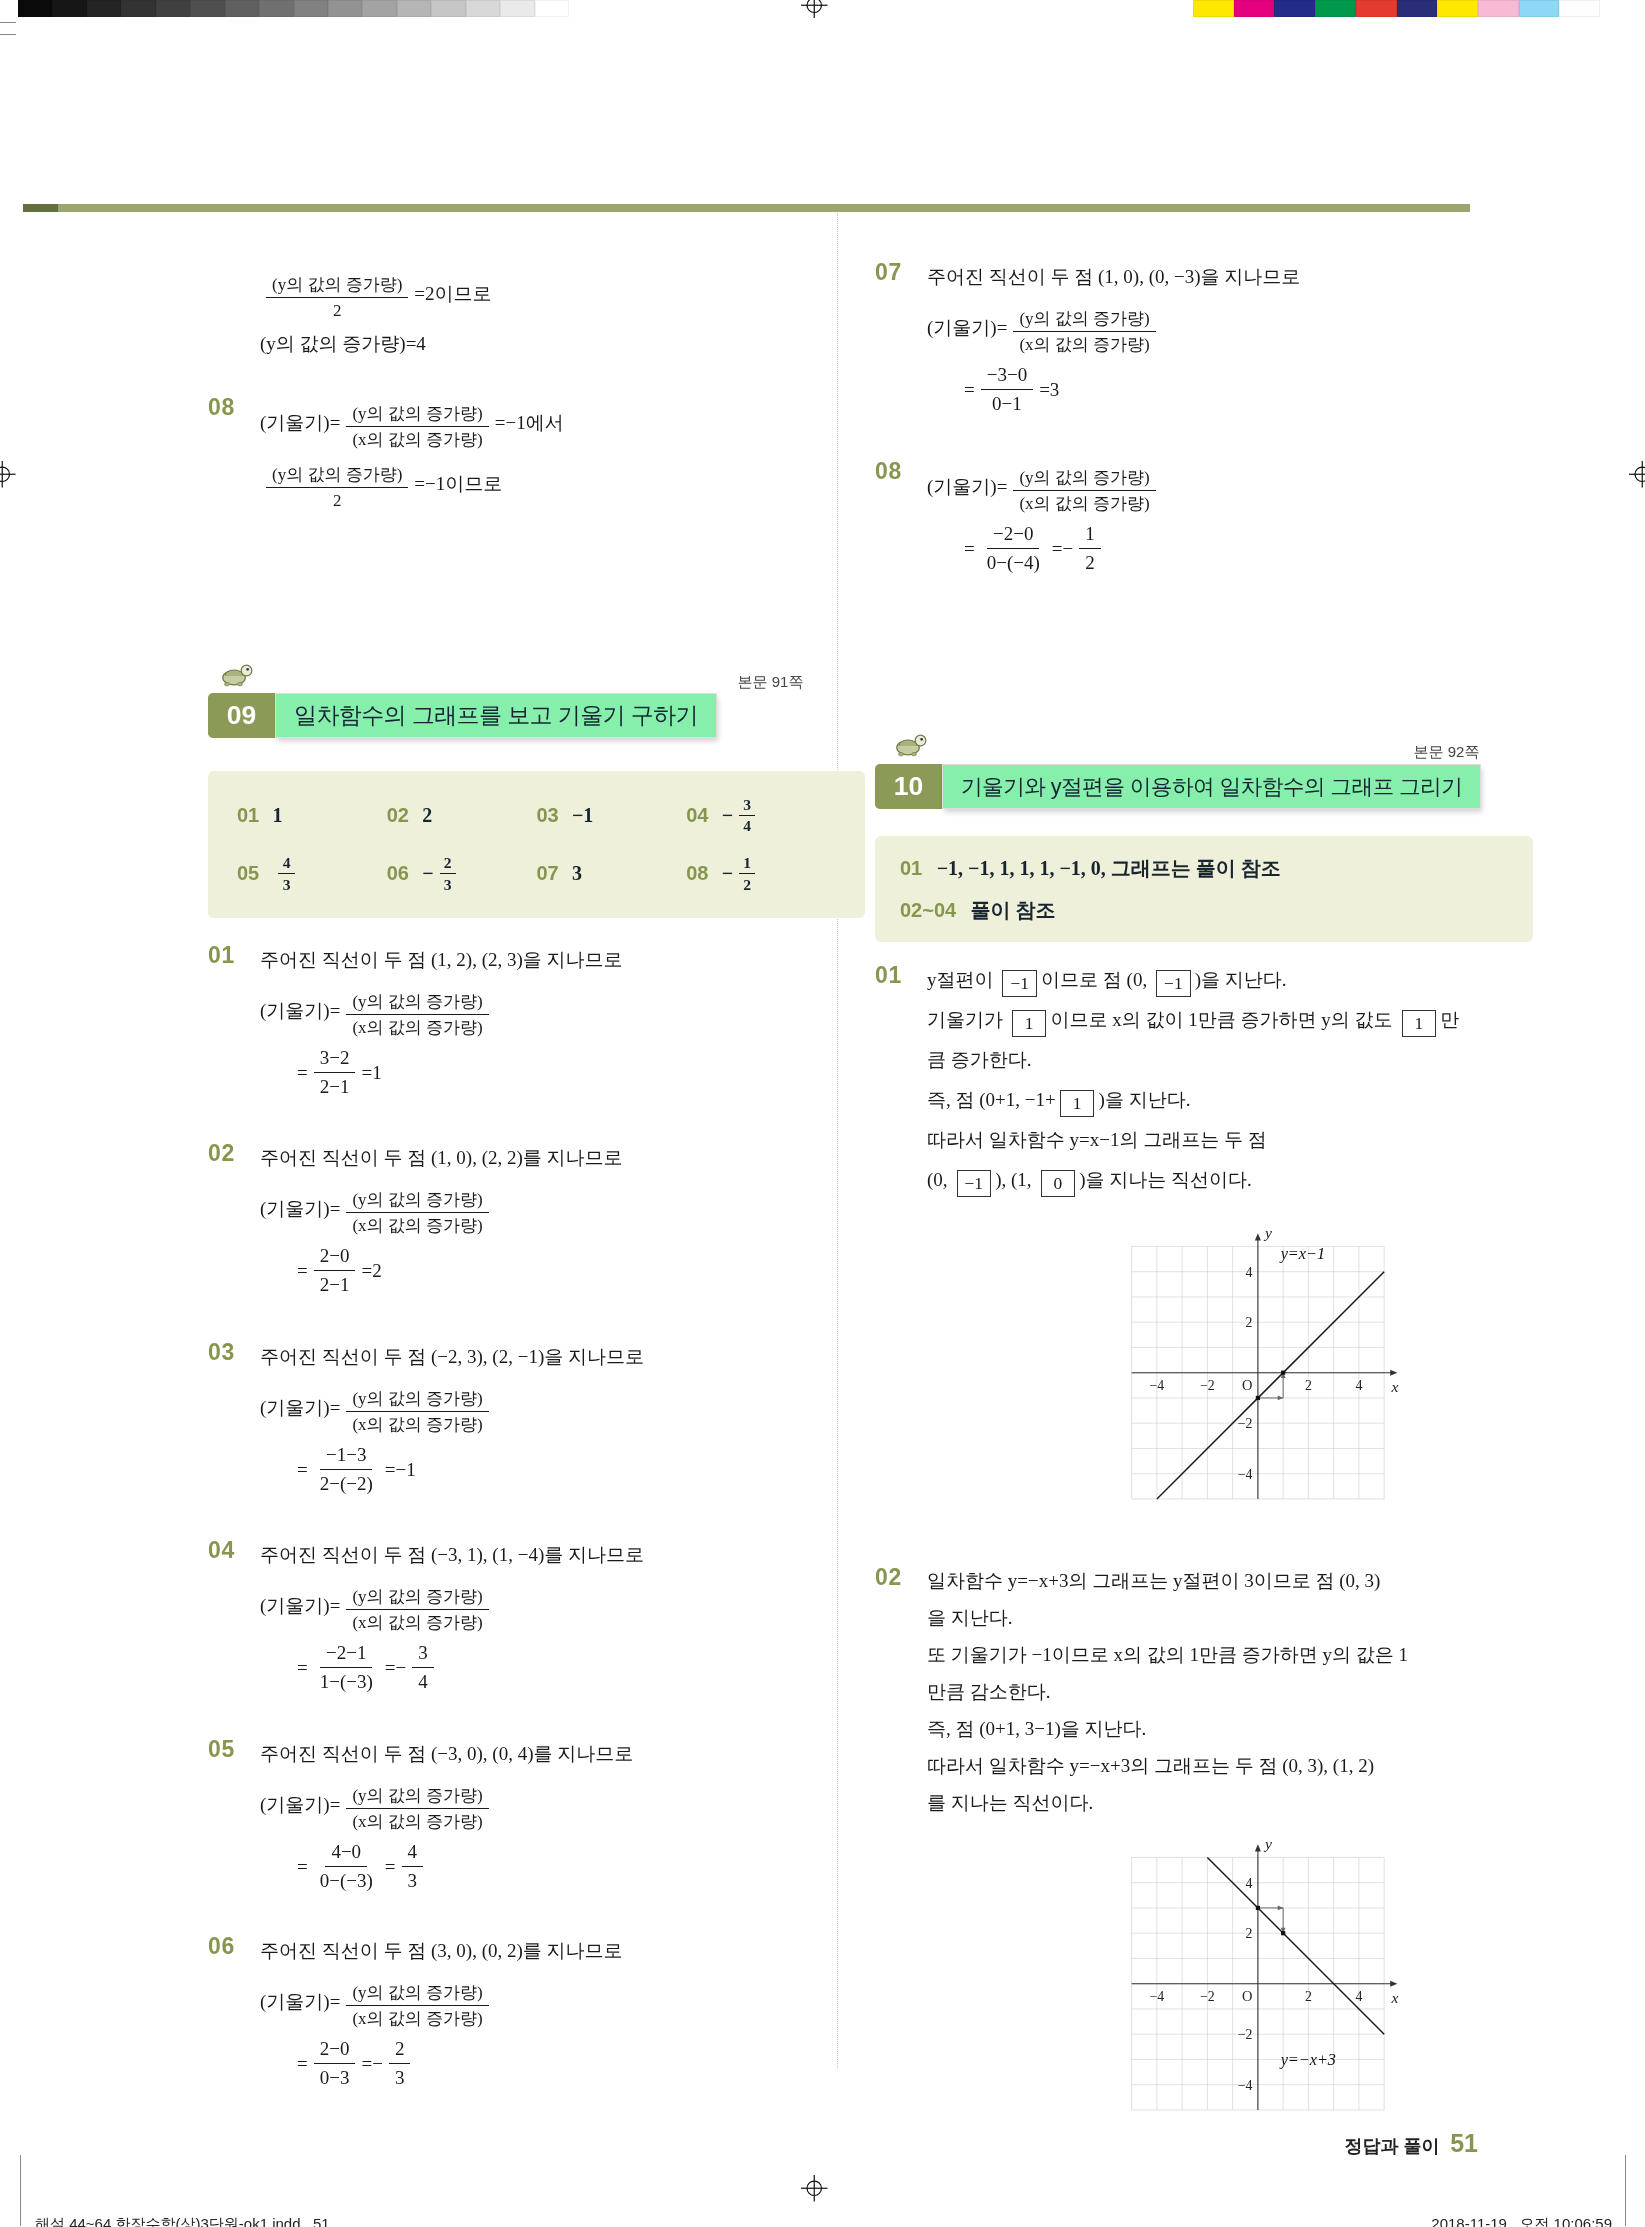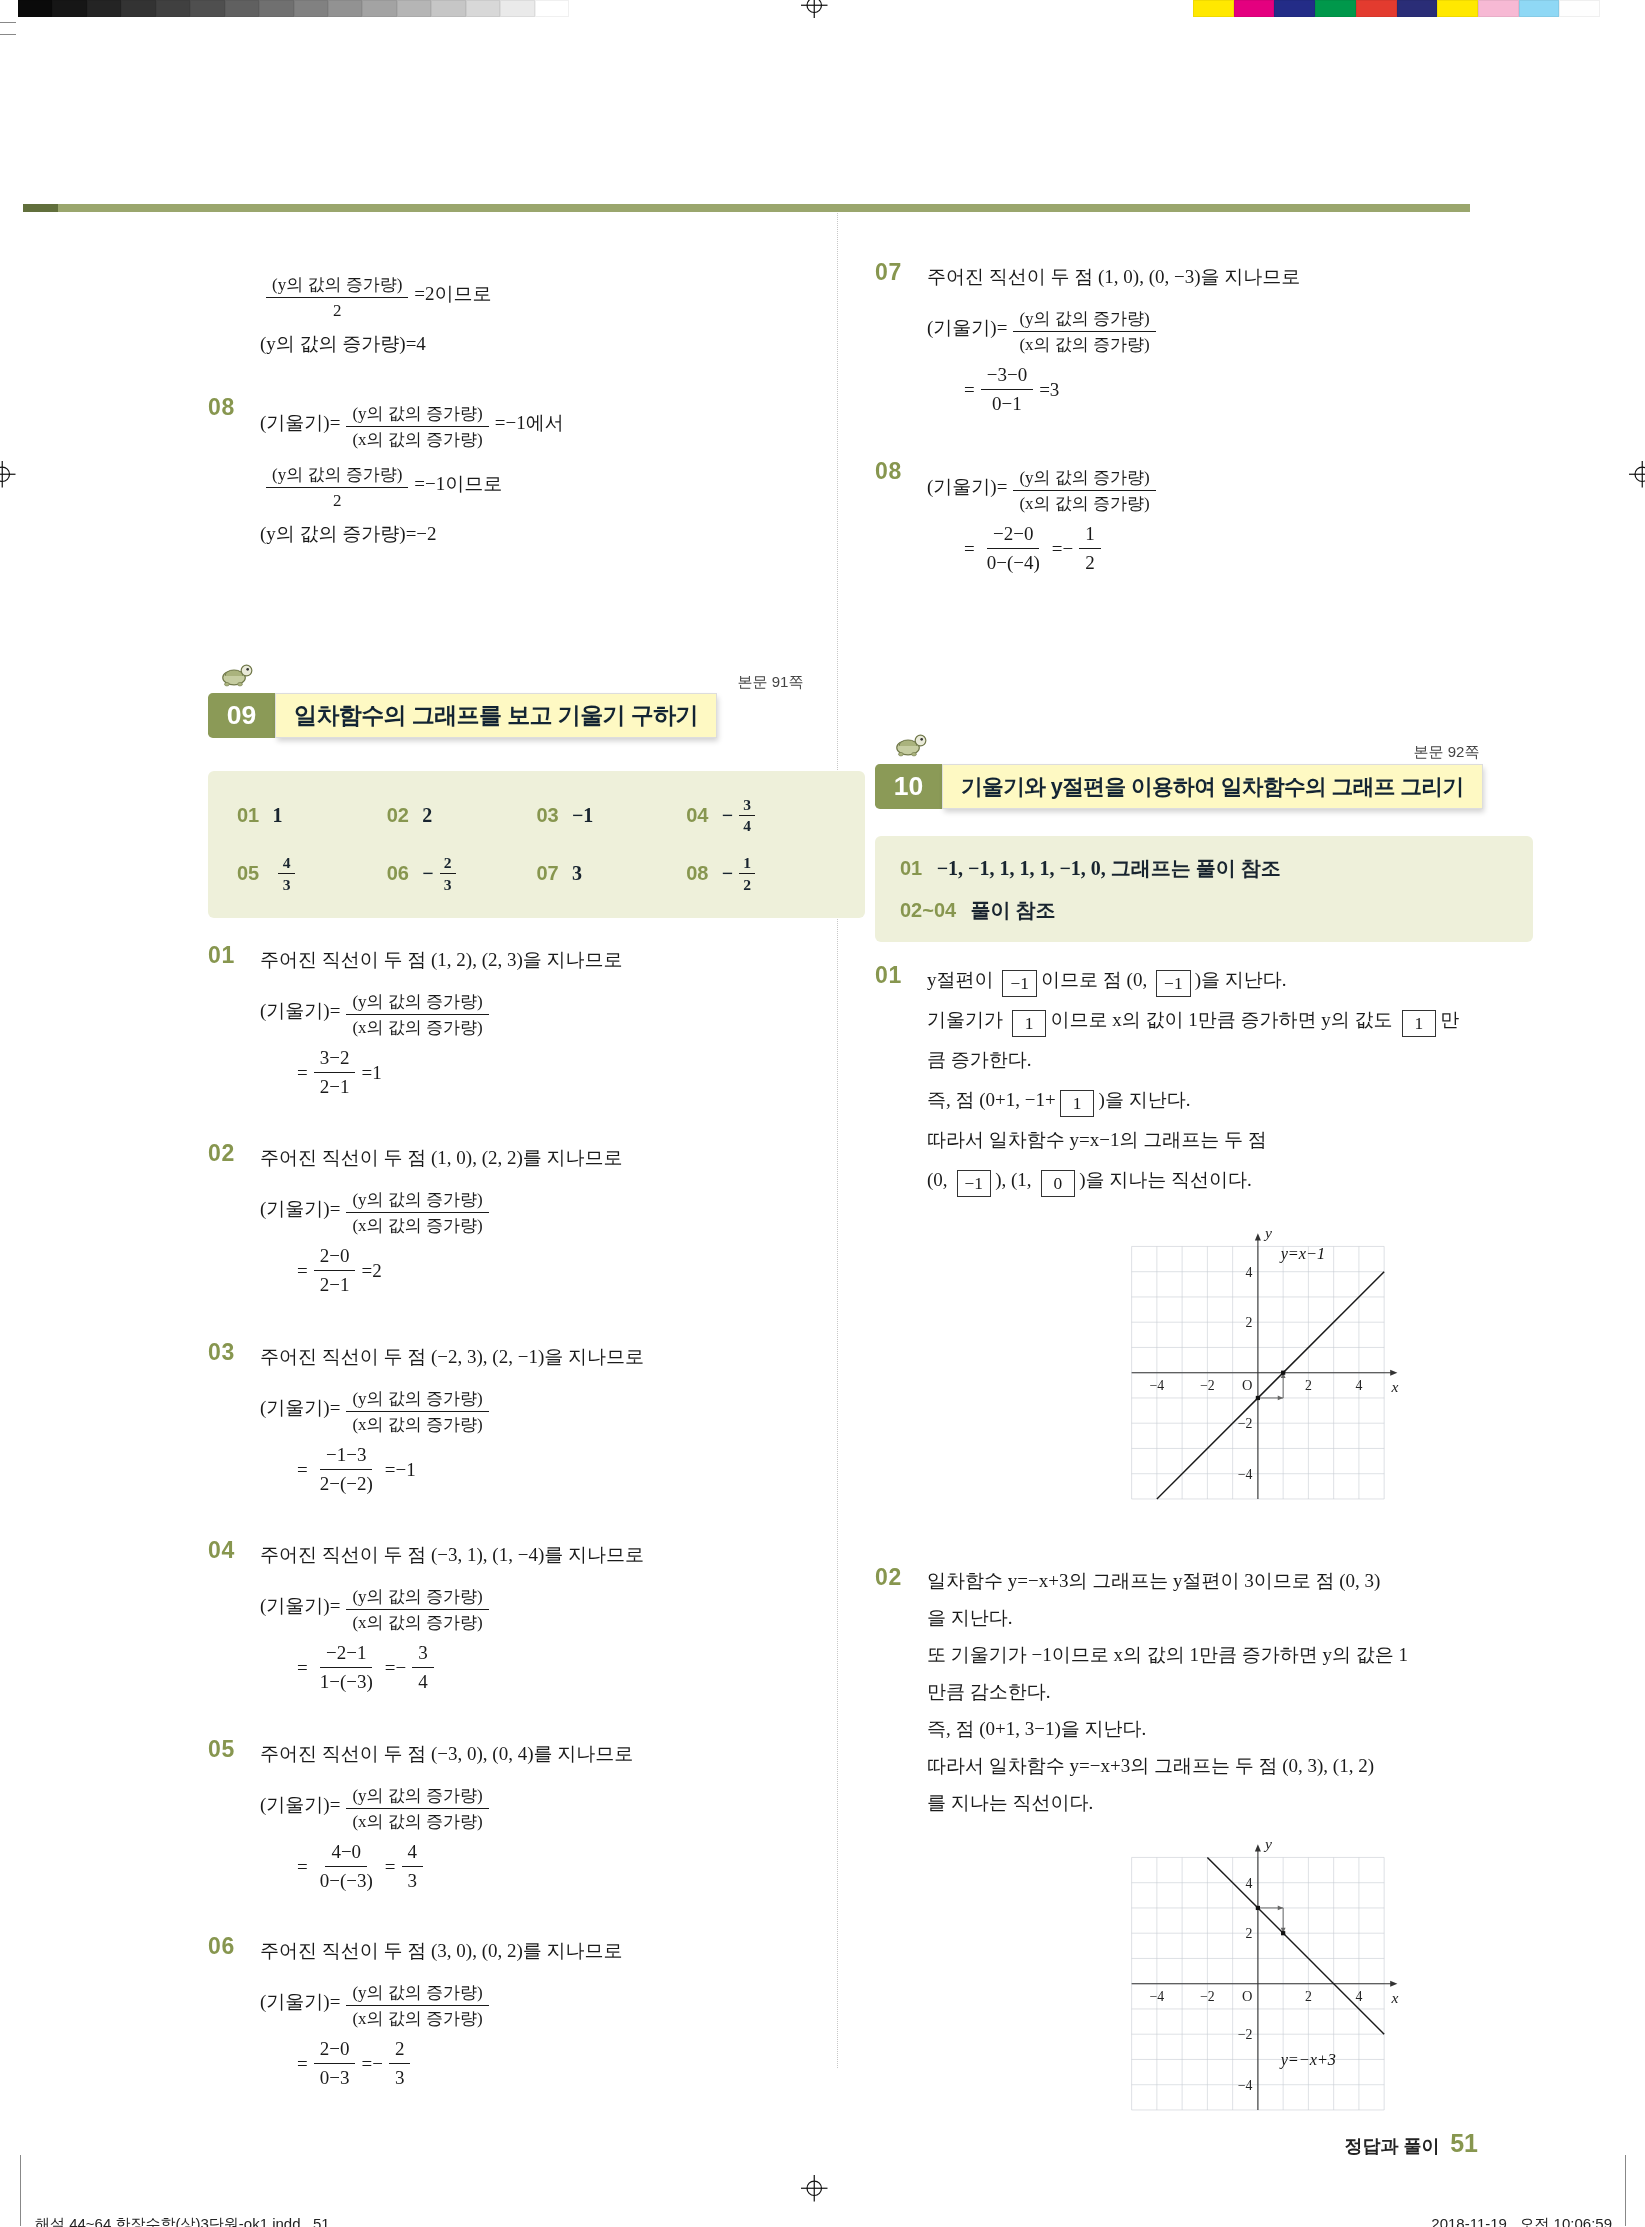--- a/index.html
+++ b/index.html
@@ -38,22 +38,22 @@
   .fline{display:flex;align-items:center;height:61px;white-space:nowrap;}
   .rline{display:flex;align-items:center;height:63px;margin-left:37px;white-space:nowrap;}
   
   .turtle{position:absolute;}
   .secref{position:absolute;right:3.6px;font-size:15px;color:#444;
           font-family:"Liberation Sans",sans-serif;}
   .sechead{position:absolute;left:0;display:flex;height:45px;}
   .badge{width:67px;background:#8b9a57;color:#fff;font-family:"Liberation Sans",sans-serif;
          font-weight:bold;font-size:26.5px;display:flex;align-items:center;justify-content:center;
          border-radius:4.8px 0 0 4.8px;}
-  .stitle{background:#fef9c3;border:0.6px solid #ddd;box-shadow:2.4px 3.6px 5.4px rgba(0,0,0,0.18);
-          display:flex;align-items:center;padding:0 18px;font-weight:bold;font-size:23px;
+  .stitle{background:#86efac;border:0.6px solid #ddd;box-shadow:2.4px 3.6px 5.4px rgba(0,0,0,0.18);
+          display:flex;align-items:center;padding:0 18px;font-weight:normal;font-size:23px;
           color:#132433;font-family:"Liberation Sans",sans-serif;letter-spacing:-0.6px;white-space:nowrap;text-align:center;}
   
   .ansbox{position:absolute;left:0;width:100%;background:#eef0da;border-radius:6px;}
   .grid09{display:grid;grid-template-columns:repeat(4,1fr);align-content:space-evenly;
           padding:6px 29px;height:135px;}
   .acell{display:flex;align-items:center;gap:13.2px;white-space:nowrap;}
   .ano{font-family:"Liberation Sans",sans-serif;font-weight:bold;font-size:20px;color:#87964f;}
   .aval{font-weight:bold;font-size:20px;color:#18242f;display:flex;align-items:center;}
   .list10{display:flex;flex-direction:column;justify-content:space-evenly;
           padding:3.6px 25px;height:99px;}
@@ -160,21 +160,20 @@
         </span>
         <span>=−1에서</span>
       </div>
       <div class="fline">
         <span class="fr kor">
           <span class="n">(y의 값의 증가량)</span>
           <span class="d">2</span>
         </span>
         <span>=−1이므로</span>
       </div>
-      <div class="line">(y의 값의 증가량)=−2</div>
     </div>
   </div>
 
   <svg class="turtle" style="left:9.6px;top:659px;" width="38" height="29" viewBox="0 0 64 48">
     <ellipse cx="27" cy="31" rx="19" ry="12" fill="#c6cda1" stroke="#70784a" stroke-width="2"></ellipse>
     <path d="M12 28 a15 10 0 0 1 30 0" fill="#aab37d" stroke="#70784a" stroke-width="1.5"></path>
     <circle cx="48" cy="19" r="9" fill="#e9ead9" stroke="#70784a" stroke-width="2"></circle>
     <circle cx="50" cy="17" r="2.2" fill="#333"></circle>
     <ellipse cx="15" cy="42" rx="4" ry="3" fill="#aab37d" stroke="#70784a"></ellipse>
     <ellipse cx="37" cy="42" rx="4" ry="3" fill="#aab37d" stroke="#70784a"></ellipse>

